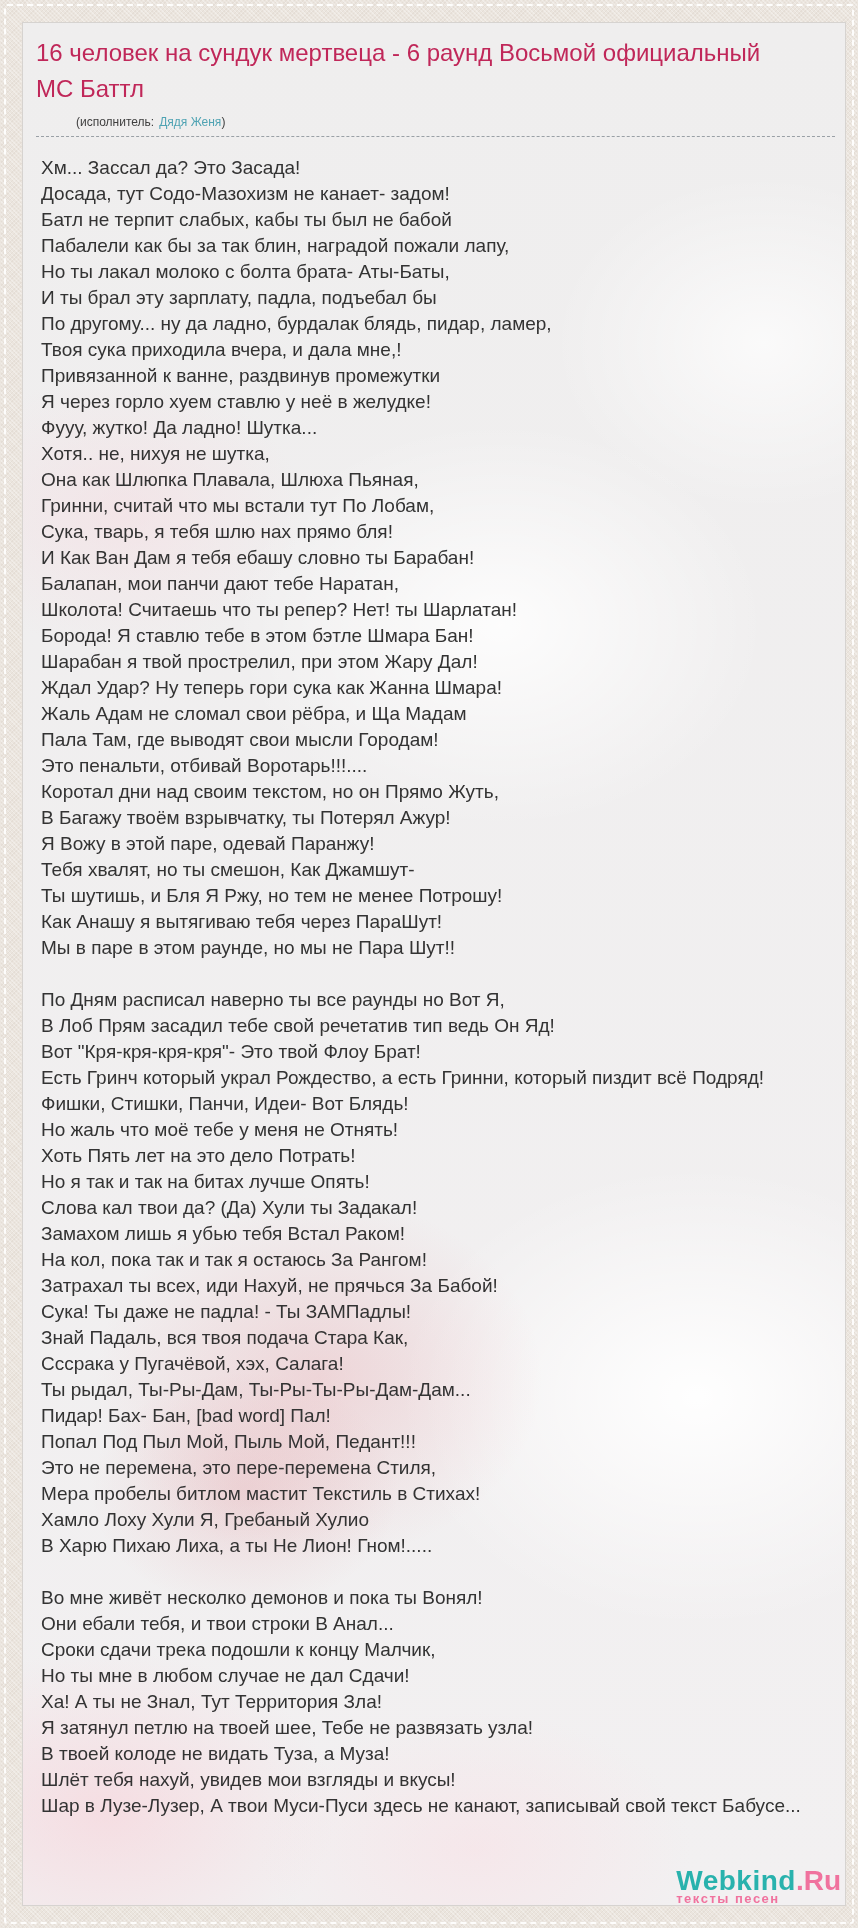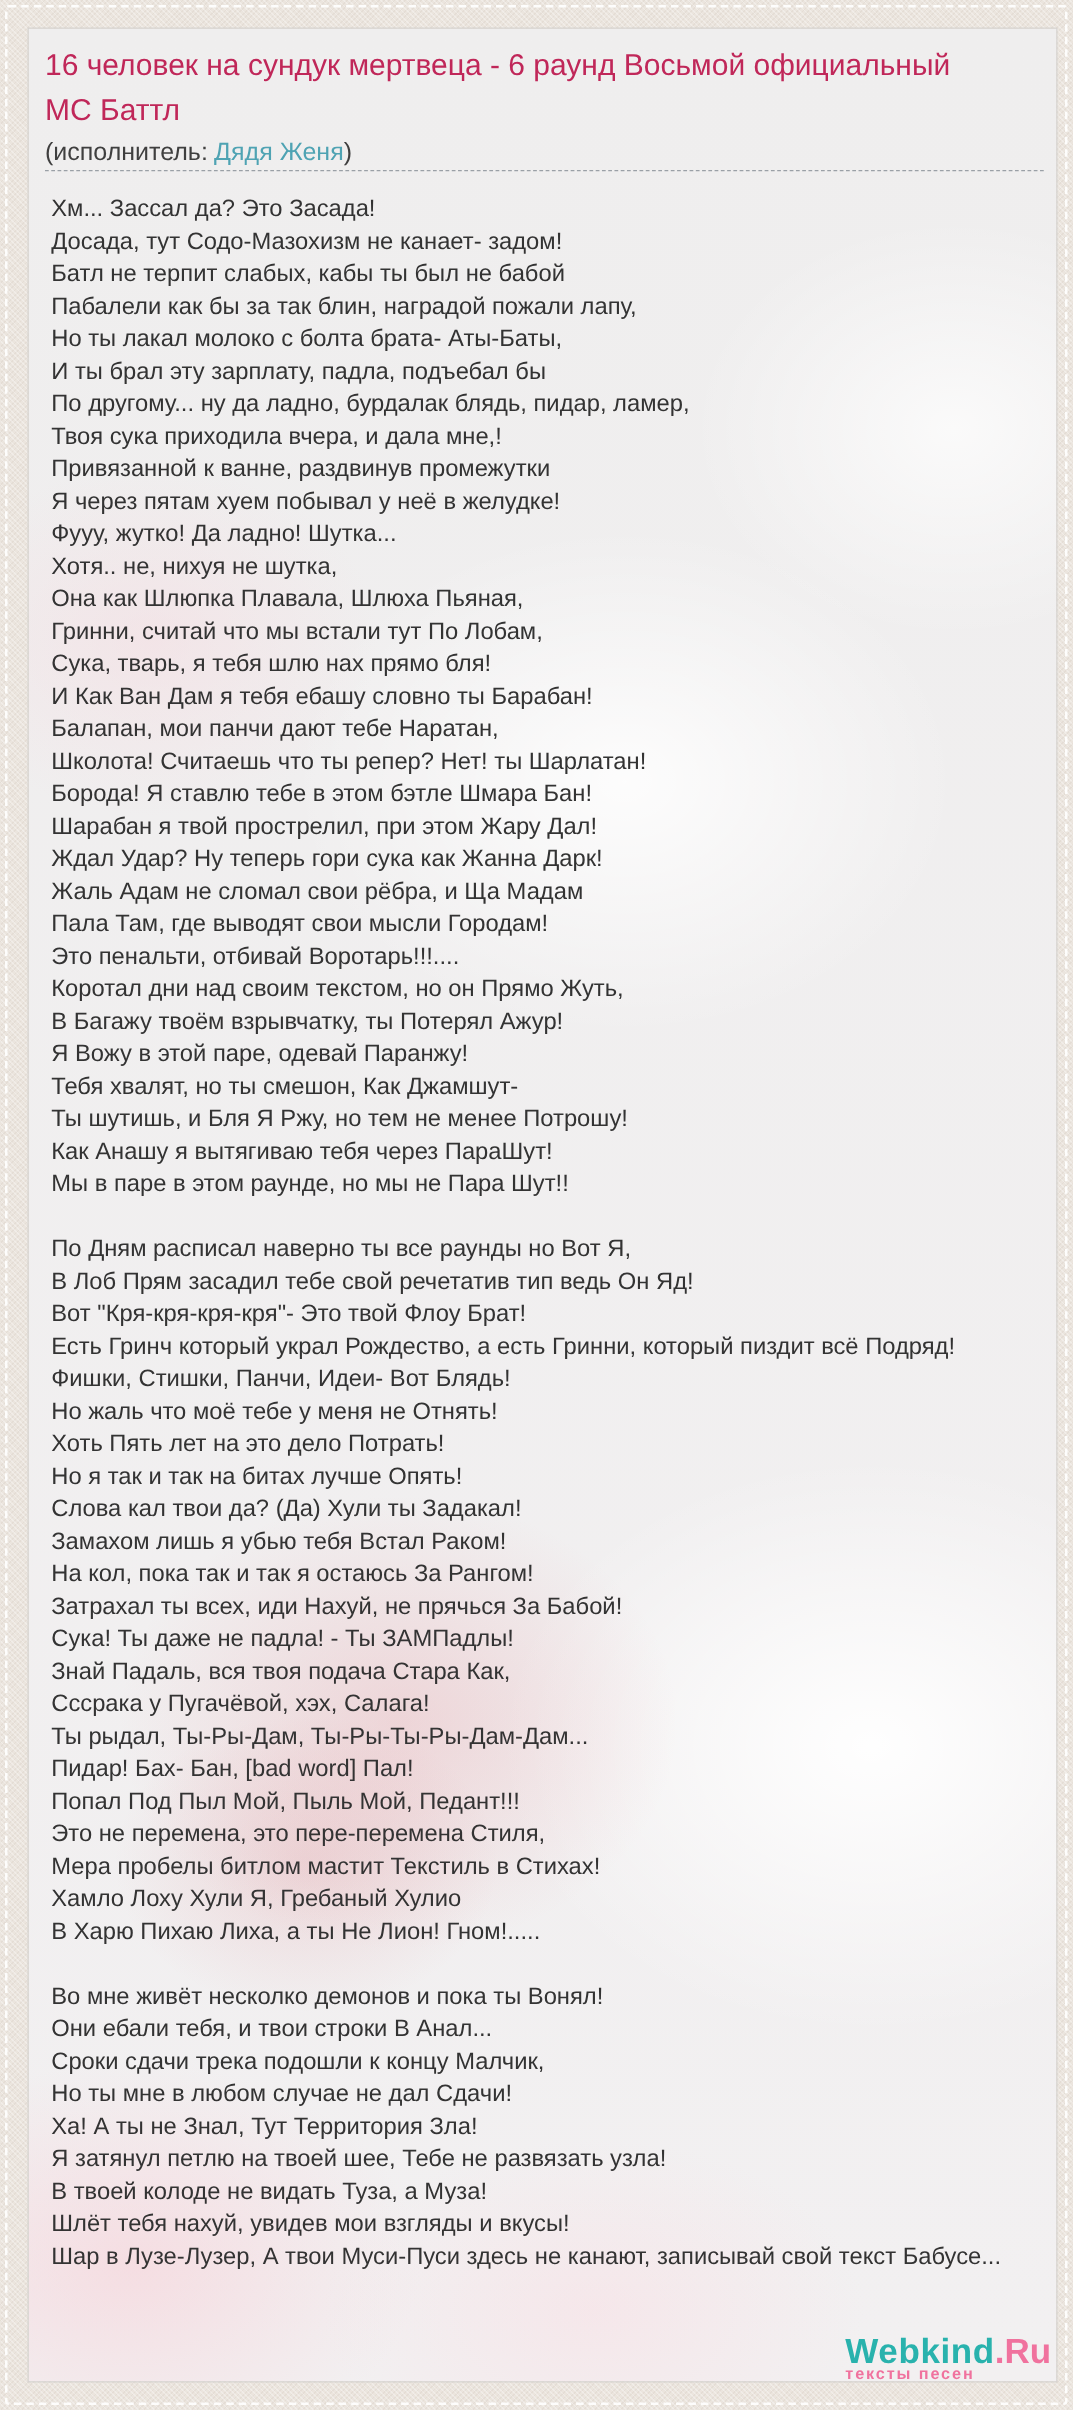--- a/index.html
+++ b/index.html
@@ -39,21 +39,21 @@
     padding:12px 10px 0 13px;
     overflow:hidden;
   }
   .song-title{
     color:var(--title);
     font-size:24px; line-height:36px; font-weight:400;
     max-width:745px;
   }
   .artist-line{
     margin-top:5px;
-    font-size:20px; line-height:20px; color:#3f3f3f;
+    font-size:12px; line-height:20px; color:#3f3f3f;margin-left:40px;
   }
   .artist-link{ color:var(--artist-link); text-decoration:none; margin-left:5px; cursor:pointer; }
   .separator{
     margin-top:4px;
     border-bottom:1px dashed #9aa0a6;
     height:1px;
   }
   .lyrics{
     position:relative; z-index:2;
     margin-top:18px; margin-left:5px;
@@ -86,32 +86,32 @@
   <div class="lyrics">
       <div class="line">Хм... Зассал да? Это Засада!</div>
       <div class="line">Досада, тут Содо-Мазохизм не канает- задом!</div>
       <div class="line">Батл не терпит слабых, кабы ты был не бабой</div>
       <div class="line">Пабалели как бы за так блин, наградой пожали лапу,</div>
       <div class="line">Но ты лакал молоко с болта брата- Аты-Баты,</div>
       <div class="line">И ты брал эту зарплату, падла, подъебал бы</div>
       <div class="line">По другому... ну да ладно, бурдалак блядь, пидар, ламер,</div>
       <div class="line">Твоя сука приходила вчера, и дала мне,!</div>
       <div class="line">Привязанной к ванне, раздвинув промежутки</div>
-      <div class="line">Я через пятам хуем побывал у неё в желудке!</div>
+      <div class="line">Я через горло хуем ставлю у неё в желудке!</div>
       <div class="line">Фууу, жутко! Да ладно! Шутка...</div>
       <div class="line">Хотя.. не, нихуя не шутка,</div>
       <div class="line">Она как Шлюпка Плавала, Шлюха Пьяная,</div>
       <div class="line">Гринни, считай что мы встали тут По Лобам,</div>
       <div class="line">Сука, тварь, я тебя шлю нах прямо бля!</div>
       <div class="line">И Как Ван Дам я тебя ебашу словно ты Барабан!</div>
       <div class="line">Балапан, мои панчи дают тебе Наратан,</div>
       <div class="line">Школота! Считаешь что ты репер? Нет! ты Шарлатан!</div>
       <div class="line">Борода! Я ставлю тебе в этом бэтле Шмара Бан!</div>
       <div class="line">Шарабан я твой прострелил, при этом Жару Дал!</div>
-      <div class="line">Ждал Удар? Ну теперь гори сука как Жанна Дарк!</div>
+      <div class="line">Ждал Удар? Ну теперь гори сука как Жанна Шмара!</div>
       <div class="line">Жаль Адам не сломал свои рёбра, и Ща Мадам</div>
       <div class="line">Пала Там, где выводят свои мысли Городам!</div>
       <div class="line">Это пенальти, отбивай Воротарь!!!....</div>
       <div class="line">Коротал дни над своим текстом, но он Прямо Жуть,</div>
       <div class="line">В Багажу твоём взрывчатку, ты Потерял Ажур!</div>
       <div class="line">Я Вожу в этой паре, одевай Паранжу!</div>
       <div class="line">Тебя хвалят, но ты смешон, Как Джамшут-</div>
       <div class="line">Ты шутишь, и Бля Я Ржу, но тем не менее Потрошу!</div>
       <div class="line">Как Анашу я вытягиваю тебя через ПараШут!</div>
       <div class="line">Мы в паре в этом раунде, но мы не Пара Шут!!</div>

